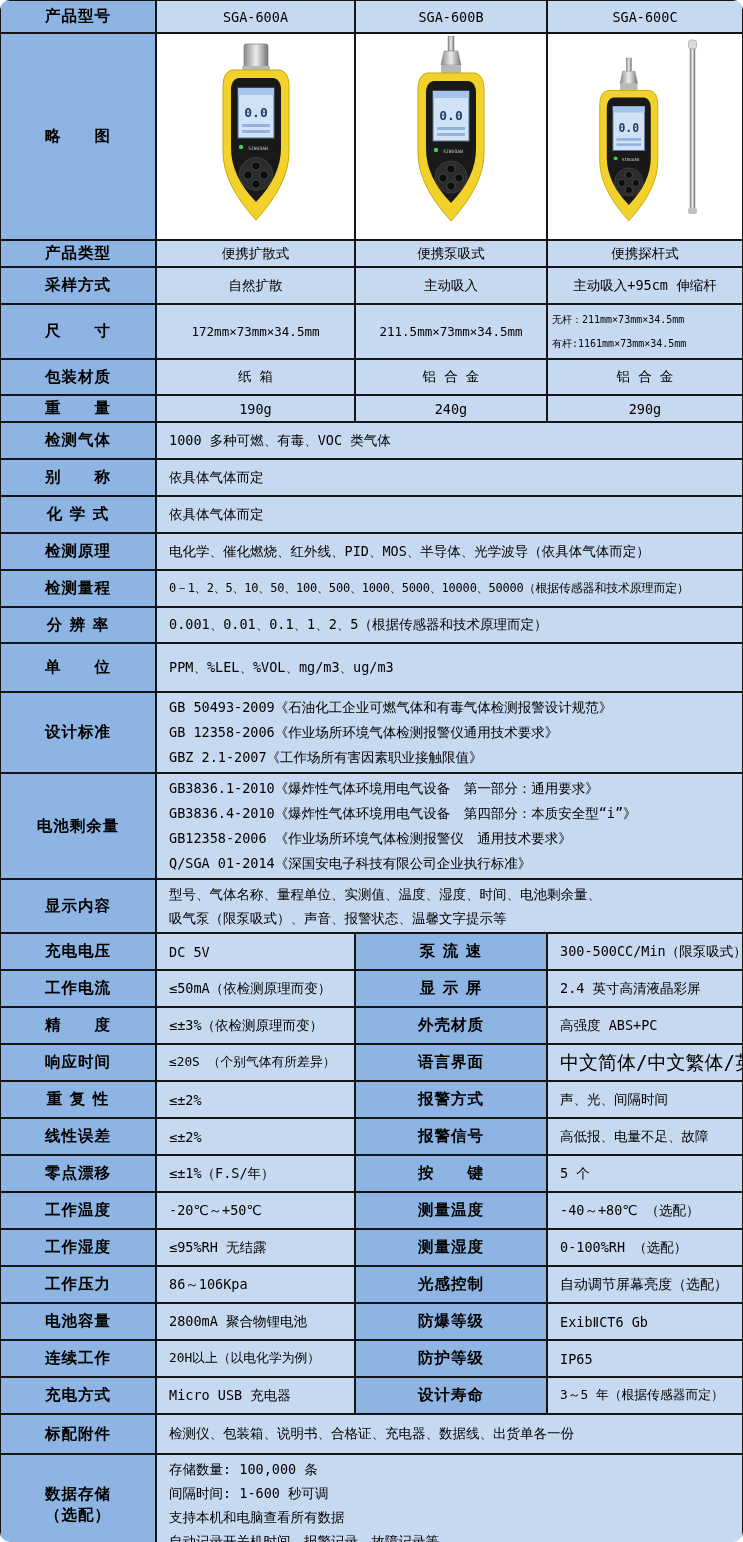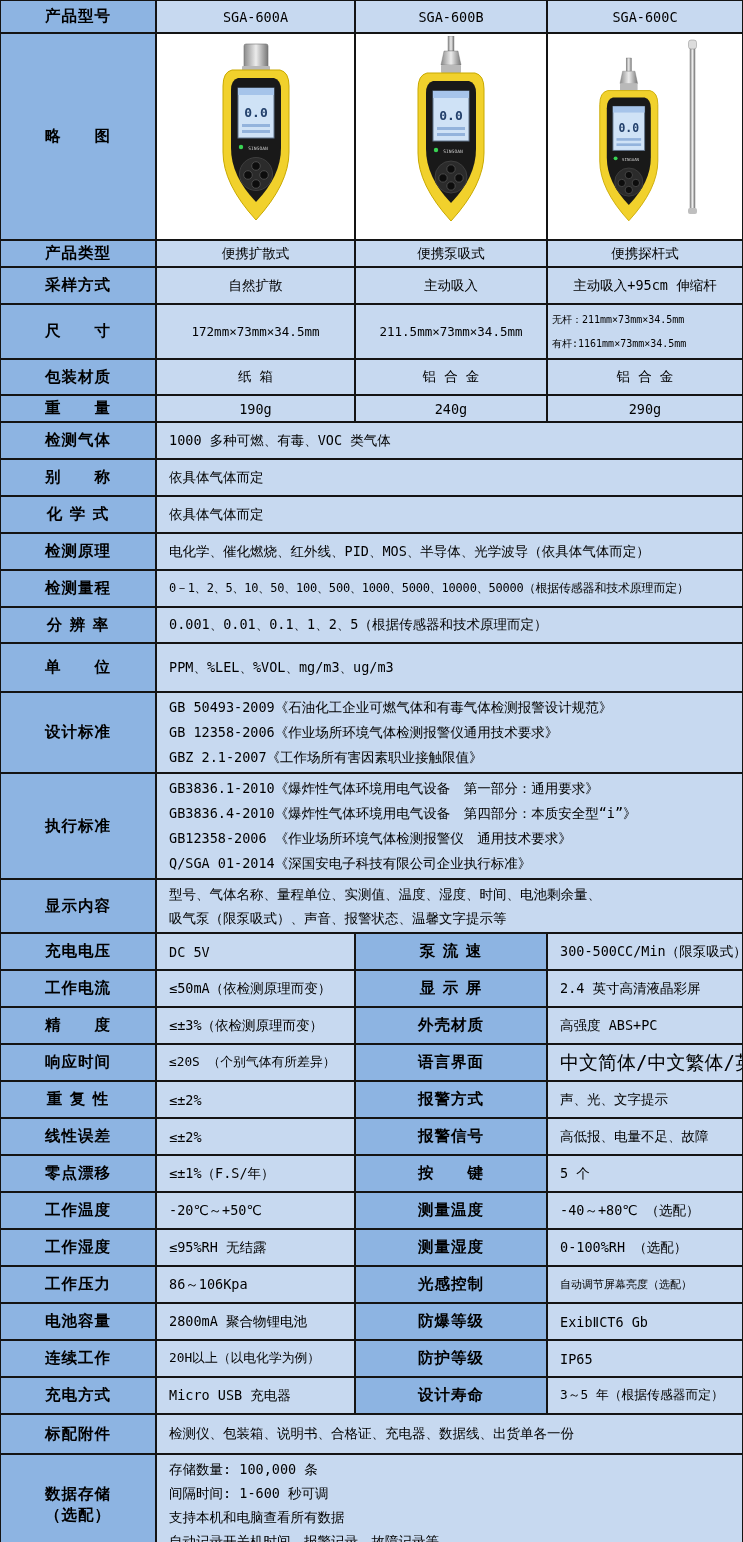--- a/index.html
+++ b/index.html
@@ -1,21 +1,21 @@
 <!DOCTYPE html>
 <html><head>
 <meta charset="utf-8">
 <style>
   html,body{margin:0;padding:0;}
   body{
     width:743px;height:1542px;overflow:hidden;background:#fff;
     font-family:"DejaVu Sans","Liberation Sans",sans-serif;
     -webkit-font-smoothing:antialiased;
   }
-  .wrap{width:743px;height:1542px;overflow:hidden;position:relative;}
+  .wrap{width:743px;height:1542px;overflow:hidden;position:relative;border-radius:10px;}
   table{
     border-collapse:collapse;table-layout:fixed;width:743px;margin:-1px;
   }
   td{
     border:2px solid #141414;
     color:#000;vertical-align:middle;
     font-size:13.5px;
     font-family:"DejaVu Sans Mono","DejaVu Sans",monospace;
     padding:2px 8px;
     overflow:hidden;
@@ -212,21 +212,21 @@
 </tr>
 <tr style="height:77px">
   <td class="lbl">设计标准</td>
   <td class="val l" colspan="3">
     <div class="ln">GB 50493-2009《石油化工企业可燃气体和有毒气体检测报警设计规范》</div>
     <div class="ln">GB 12358-2006《作业场所环境气体检测报警仪通用技术要求》</div>
     <div class="ln">GBZ 2.1-2007《工作场所有害因素职业接触限值》</div>
   </td>
 </tr>
 <tr style="height:103px">
-  <td class="lbl">执行标准</td>
+  <td class="lbl">电池剩余量</td>
   <td class="val l" colspan="3">
     <div class="ln">GB3836.1-2010《爆炸性气体环境用电气设备　第一部分：通用要求》</div>
     <div class="ln">GB3836.4-2010《爆炸性气体环境用电气设备　第四部分：本质安全型“i”》</div>
     <div class="ln">GB12358-2006 《作业场所环境气体检测报警仪　通用技术要求》</div>
     <div class="ln">Q/SGA 01-2014《深国安电子科技有限公司企业执行标准》</div>
   </td>
 </tr>
 <tr style="height:51px">
   <td class="lbl">显示内容</td>
   <td class="val l" colspan="3">
@@ -256,21 +256,21 @@
 <tr style="height:37px">
   <td class="lbl">响应时间</td>
   <td class="val l nowrap" style="font-size:12.8px">≤20S （个别气体有所差异）</td>
   <td class="lbl">语言界面</td>
   <td class="val l nowrap" style="font-size:19px">中文简体/中文繁体/英文</td>
 </tr>
 <tr style="height:37px">
   <td class="lbl">重 复 性</td>
   <td class="val l">≤±2%</td>
   <td class="lbl">报警方式</td>
-  <td class="val l">声、光、文字提示</td>
+  <td class="val l">声、光、间隔时间</td>
 </tr>
 <tr style="height:37px">
   <td class="lbl">线性误差</td>
   <td class="val l">≤±2%</td>
   <td class="lbl">报警信号</td>
   <td class="val l nowrap">高低报、电量不足、故障</td>
 </tr>
 <tr style="height:37px">
   <td class="lbl">零点漂移</td>
   <td class="val l">≤±1%（F.S/年）</td>
@@ -286,21 +286,21 @@
 <tr style="height:37px">
   <td class="lbl">工作湿度</td>
   <td class="val l">≤95%RH 无结露</td>
   <td class="lbl">测量湿度</td>
   <td class="val l">0-100%RH （选配）</td>
 </tr>
 <tr style="height:37px">
   <td class="lbl">工作压力</td>
   <td class="val l">86～106Kpa</td>
   <td class="lbl">光感控制</td>
-  <td class="val l nowrap" style="font-size:11px">自动调节屏幕亮度（选配）</td>
+  <td class="val l nowrap" style="font-size:14px">自动调节屏幕亮度（选配）</td>
 </tr>
 <tr style="height:37px">
   <td class="lbl">电池容量</td>
   <td class="val l nowrap">2800mA 聚合物锂电池</td>
   <td class="lbl">防爆等级</td>
   <td class="val l">ExibⅡCT6 Gb</td>
 </tr>
 <tr style="height:37px">
   <td class="lbl">连续工作</td>
   <td class="val l nowrap" style="font-size:12.8px">20H以上（以电化学为例）</td>

